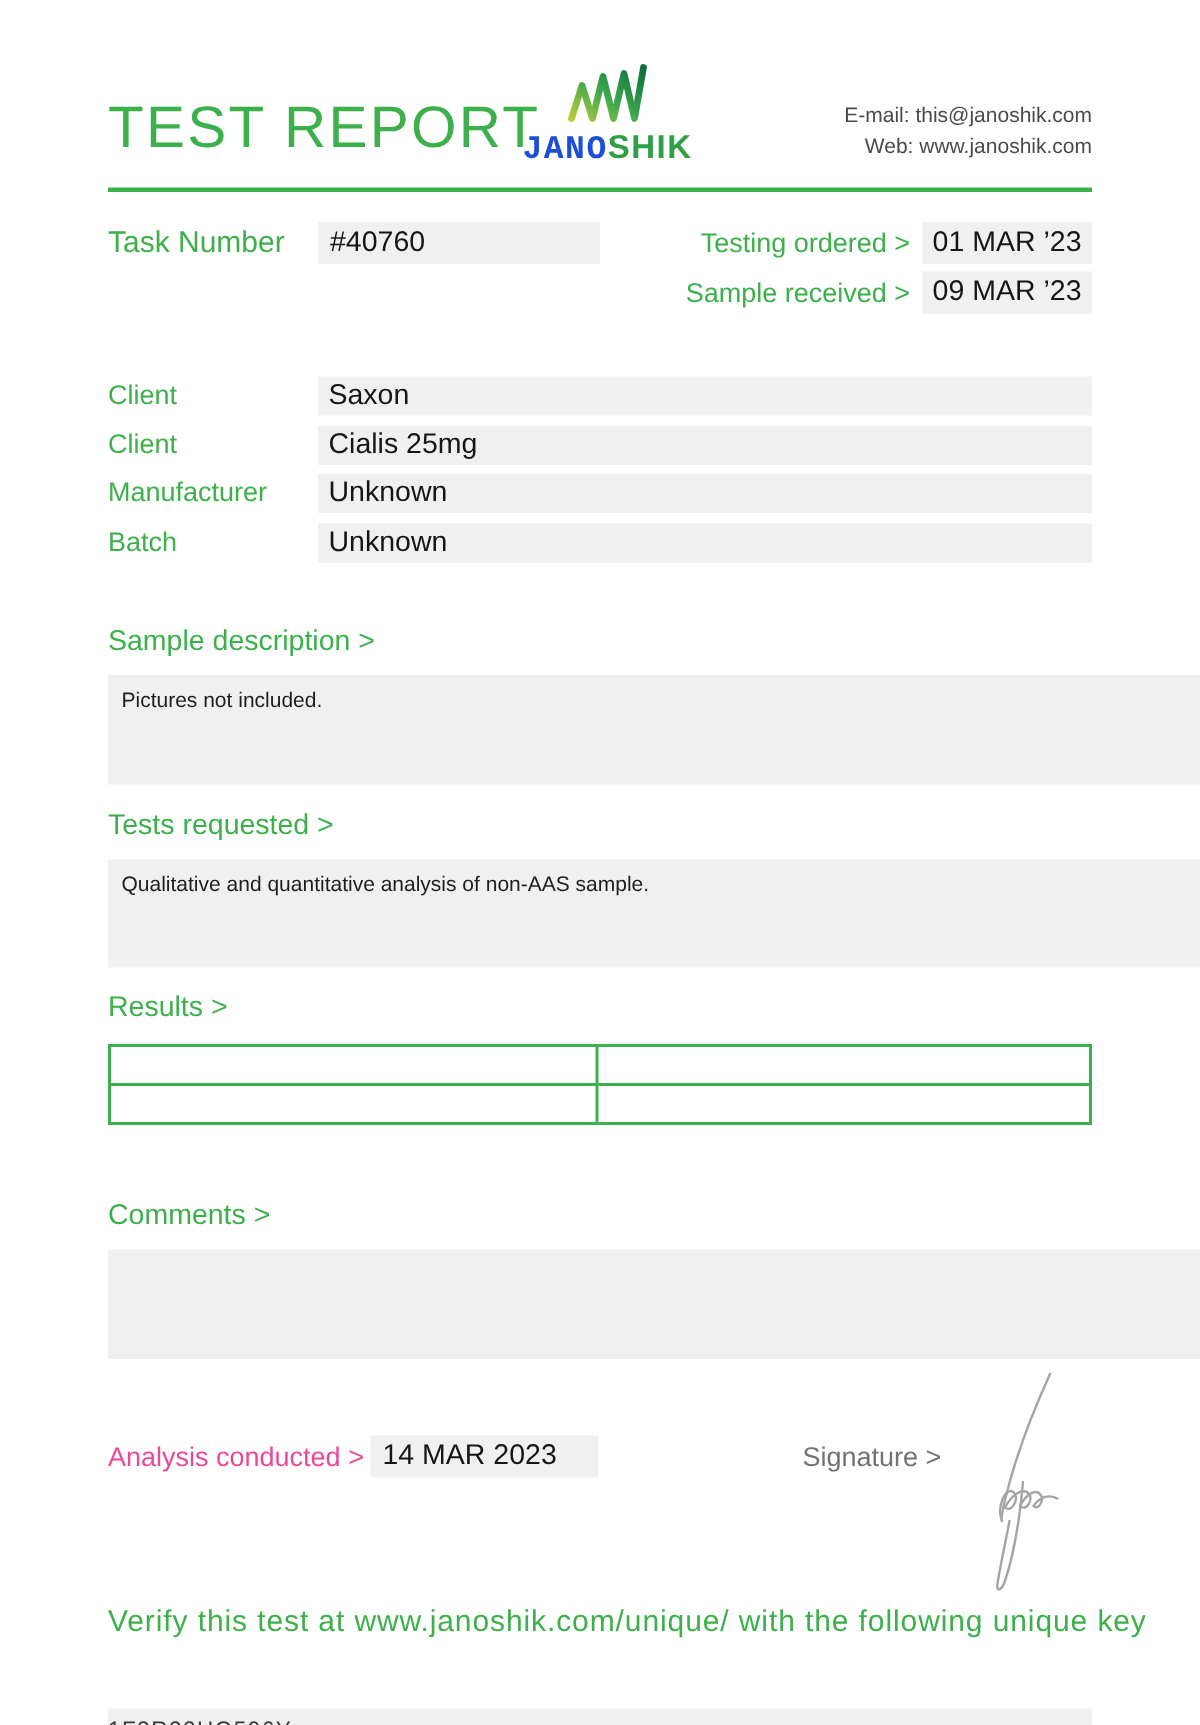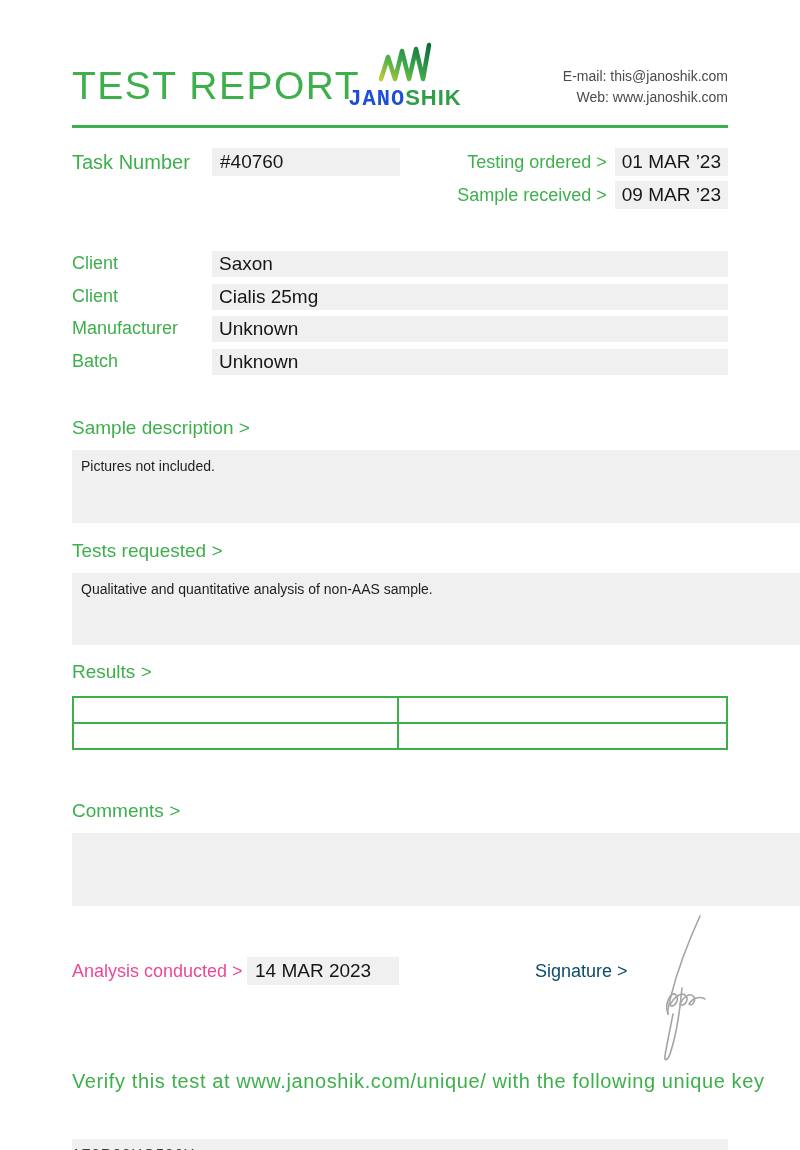--- a/index.html
+++ b/index.html
@@ -72,21 +72,21 @@
   }
   .results-table td.c0 { width: 326px; }
   .results-table td.c1 { width: 330px; }
 
   
   .analysis-label { position: absolute; left: 72px; top: 961px; font-size: 18px; color: #ec4899; white-space: nowrap; }
   .analysis-box {
     position: absolute; left: 247px; top: 957px; height: 28px; min-width: 152px;
     background: #f0f0f0; font-size: 19px; line-height: 28px; padding: 0 8px; color: #161616; white-space: nowrap;
   }
-  .signature-label { position: absolute; left: 535px; top: 961px; font-size: 18px; color: #0c4a6e; white-space: nowrap; }
+  .signature-label { position: absolute; left: 535px; top: 961px; font-size: 18px; color: #737373; white-space: nowrap; }
   .signature-svg { position: absolute; left: 636px; top: 912px; }
 
   .verify-text {
     position: absolute; left: 72px; top: 1070px; width: 660px;
     font-size: 20px; letter-spacing: 0.6px; color: #3db04c; white-space: nowrap;
   }
   .key-box {
     position: absolute; left: 72px; top: 1104px; width: 656px; height: 29px;
     background: #f0f0f0; text-align: left; font-size: 15px; line-height: 29px;
     letter-spacing: 1px; color: #3a3a3a; margin-top: 35px;

